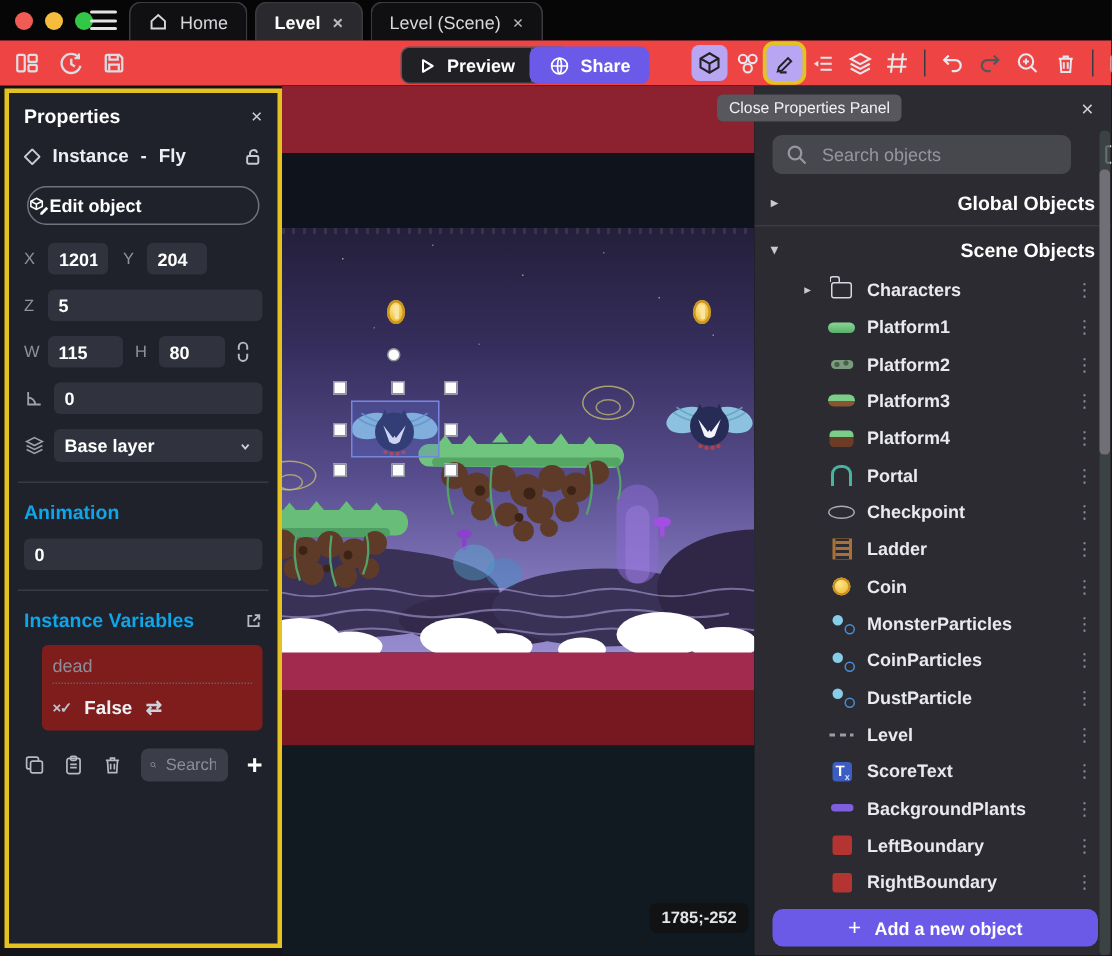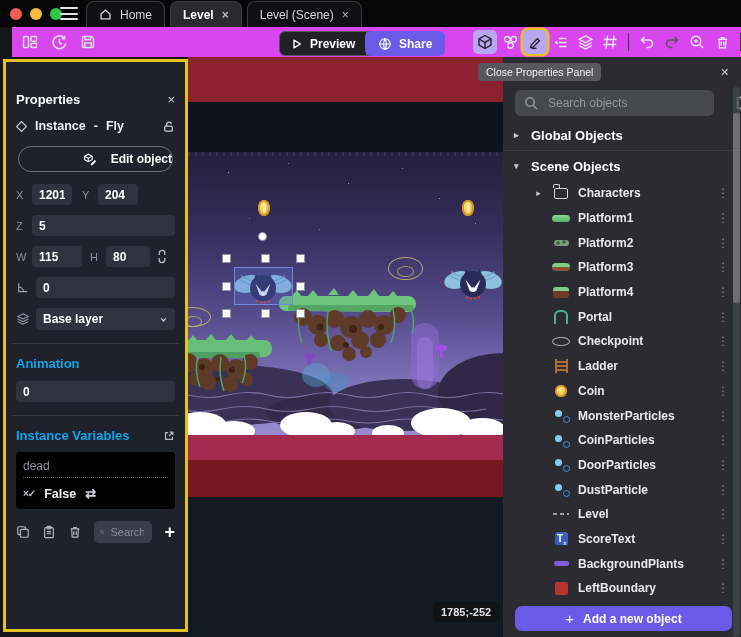--- a/index.html
+++ b/index.html
@@ -14,21 +14,21 @@
   .hamburger{position:absolute;left:60px;top:7px;width:18px;height:13px;display:flex;flex-direction:column;justify-content:space-between;cursor:pointer;}
   .hamburger i{height:2px;background:#e3e3e6;border-radius:1px;}
   .tabs{position:absolute;left:86px;bottom:0;display:flex;gap:5px;align-items:flex-end;}
   .tab{height:26px;box-sizing:border-box;display:flex;align-items:center;gap:8px;padding:0 12px;
        font-size:12px;color:#d6d7db;background:#101012;border:1px solid #3a3a41;border-bottom:none;
        border-radius:8px 8px 0 0;}
   .tab.active{background:#29292e;border-color:#3a3a41;color:#fff;font-weight:bold;}
   .tab .tclose{font-size:12px;color:#b9bac0;line-height:1;}
   .x-icon::before{content:"×";}
   
-  .toolbar{position:absolute;top:27px;left:12px;right:0;height:30px;background:#d946ef;}
+  .toolbar{position:absolute;top:27px;left:0;right:0;height:30px;background:#ef4444;}
   .tb-left{position:absolute;left:9px;top:6px;display:flex;gap:11px;align-items:center;}
   .tb-ic{width:18px;height:18px;color:#dcdde2;display:flex;align-items:center;justify-content:center;cursor:pointer;}
   .preview-group{position:absolute;left:267px;top:4px;display:flex;height:23px;border:1px solid #55565e;border-radius:6px;overflow:hidden;background:#202025;}
   .preview-main{display:flex;align-items:center;gap:7px;padding:0 11px;color:#fff;font-size:12px;font-weight:bold;cursor:pointer;}
   .preview-caret{display:flex;align-items:center;padding:0 7px;border-left:1px solid #55565e;color:#cfd0d6;cursor:pointer;}
   .share-btn{position:absolute;left:353px;top:4px;height:25px;display:flex;align-items:center;gap:7px;
              padding:0 13px;background:#6b5ae8;border-radius:6px;color:#fff;font-size:12px;font-weight:bold;cursor:pointer;}
   .tb-right{position:absolute;left:461px;top:3px;display:flex;align-items:center;gap:1px;}
   .tbtn{width:24px;height:24px;border-radius:5px;display:flex;align-items:center;justify-content:center;color:#e6e7ec;cursor:pointer;position:relative;}
   .tbtn.active{background:#b9a6f2;color:#232327;}
@@ -59,40 +59,40 @@
   .fly{position:absolute;z-index:10;}
   .sel-rect{position:absolute;left:46px;top:210px;width:59px;height:38px;z-index:11;
             background:rgba(95,116,218,.25);border:1px solid #7486de;box-sizing:border-box;}
   .handle{position:absolute;width:9px;height:9px;background:#fdfdfe;border:1px solid #8f93a0;box-sizing:border-box;z-index:12;}
   .handle.rot{border-radius:50%;}
   .coord-badge{position:absolute;left:245px;top:545px;z-index:14;background:rgba(17,17,17,.88);
                color:#e5e5e8;font-size:11px;font-weight:bold;padding:4px 8px;border-radius:5px;}
   
   .props{position:absolute;left:3px;top:59px;width:185px;height:573px;box-sizing:border-box;
          background:#20222b;border:3px solid #e4c320;padding:8px 10px;display:flex;flex-direction:column;z-index:20;}
-  .props-head{display:flex;align-items:center;justify-content:space-between;margin-top:22px;}
+  .props-head{display:flex;align-items:center;justify-content:space-between;}
   .props-title{font-size:13px;font-weight:bold;color:#fff;}
   .pclose{color:#cfd0d6;font-size:13px;cursor:pointer;}
   .inst-row{display:flex;align-items:center;gap:8px;margin-top:12px;color:#eceef4;font-size:12.5px;font-weight:bold;}
   .inst-row .grow{flex:1;}
   .pill{margin:13px 2px 2px;height:24px;border:1px solid #70727e;border-radius:13px;display:flex;
-        align-items:center;justify-content:flex-end;gap:14px;color:#fff;font-size:12px;font-weight:bold;cursor:pointer;}
+        align-items:center;justify-content:flex-start;gap:0;color:#fff;font-size:12px;font-weight:bold;cursor:pointer;}
   .frow{display:flex;align-items:center;gap:6px;margin-top:10px;}
   .flabel{width:10px;color:#8e929e;font-size:11px;flex:0 0 auto;}
   .ficon{width:14px;color:#9da1ac;flex:0 0 auto;display:flex;}
   .pinput{background:#30323d;border:none;border-radius:4px;height:21px;color:#fff;
           font-family:"Liberation Sans",sans-serif;font-weight:bold;font-size:12px;padding:0 7px;box-sizing:border-box;outline:none;}
   .w56{width:40px}.wfull{flex:1;min-width:0;}
   .layer-select{flex:1;height:22px;background:#30323d;border-radius:4px;display:flex;align-items:center;
         padding:0 7px;color:#fff;font-size:12px;font-weight:bold;cursor:pointer;}
   .layer-select .grow{flex:1;}
   .pdivider{height:1px;background:#373945;margin:13px -4px 0;}
   .sec-title{font-size:13px;font-weight:bold;color:#0ea5e9;margin-top:12px;display:flex;align-items:center;}
   .sec-title .grow{flex:1;}
-  .varbox{margin-top:9px;background:#000000;border-radius:4px;padding:7px 7px 8px;}
+  .varbox{margin-top:9px;background:#7f1d1d;border-radius:4px;padding:7px 7px 8px;margin-left:12px;}
   .varname{color:#8b8f9a;font-size:12px;padding-bottom:4px;border-bottom:1px dotted #5c606c;}
   .varval{display:flex;align-items:center;gap:9px;margin-top:8px;color:#f0f1f5;font-size:12.5px;font-weight:bold;}
   .bool-ic{color:#c0c3cc;font-size:10px;letter-spacing:-1px;}
   .swap-ic::before{content:"⇄";} .swap-ic{color:#cfd2da;font-size:13px;cursor:pointer;}
   .var-tools{display:flex;align-items:center;gap:12px;margin-top:12px;}
   .vt-ic{color:#b6b9c3;display:flex;cursor:pointer;}
   .mini-search{display:flex;align-items:center;gap:4px;background:#3b3d48;border-radius:5px;height:22px;padding:0 6px;width:60px;overflow:hidden;}
   .mini-search input{background:transparent;border:none;outline:none;color:#fff;width:34px;font-size:11px;font-family:"Liberation Sans",sans-serif;}
   .mini-search input::placeholder{color:#8b8f9a;}
   .plus-ic{margin-left:auto;color:#fff;font-size:18px;font-weight:bold;line-height:1;cursor:pointer;}
@@ -100,21 +100,21 @@
   
   .objs{position:absolute;left:503px;top:57px;width:238px;height:580px;background:#2b2b31;overflow:hidden;z-index:15;}
   .objs-head{position:relative;height:30px;}
   .objs-title{position:absolute;left:15px;top:9px;font-size:13px;font-weight:bold;color:#fff;}
   .oclose{position:absolute;right:12px;top:7px;color:#cfd0d6;font-size:14px;cursor:pointer;}
   .search-row{display:flex;align-items:center;gap:22px;margin:3px 10px 0 12px;}
   .osearch{flex:1;display:flex;align-items:center;gap:8px;background:#47474e;border-radius:6px;height:26px;padding:0 9px;}
   .osearch input{flex:1;background:transparent;border:none;outline:none;color:#e8e9ec;font-size:12px;font-family:"Liberation Sans",sans-serif;min-width:0;}
   .osearch input::placeholder{color:#96979e;}
   .folder-add{color:#d5d7dd;display:flex;cursor:pointer;}
-  .osec{height:30px;display:flex;align-items:center;gap:9px;padding:0 11px;font-weight:bold;font-size:13px;color:#fff;cursor:pointer;}
+  .osec{height:30px;display:flex;align-items:center;gap:9px;padding:0 11px;font-weight:bold;font-size:13px;color:#fff;cursor:pointer;justify-content:space-between;}
   .osec.bline{border-bottom:1px solid #3a3a41;margin-top:4px;}
   .caret{font-size:9px;color:#c8cad0;width:8px;}
   .caret-r::before{content:"▸";} .caret-d::before{content:"▾";}
   .obj-list{position:relative;margin-left:22px;}
   .obj-row{height:24.7px;display:flex;align-items:center;gap:7px;padding-left:22px;cursor:pointer;}
   .obj-row .row-caret{width:11px;font-size:9px;color:#c8cad0;text-align:center;flex:0 0 11px;margin-left:-14px;}
   .row-label{font-size:12px;font-weight:bold;color:#e9eaee;white-space:nowrap;}
   .row-menu{margin-left:auto;padding-right:12px;color:#8d919b;font-size:12px;}
   .row-menu::before{content:"⋮";}
   .oicn{width:20px;height:16px;display:flex;align-items:center;justify-content:center;flex:0 0 20px;position:relative;}
@@ -700,28 +700,20 @@
           <i></i>
         </span>
     <span class="row-label">CoinParticles</span>
     <span class="row-menu"></span>
   </div>
       <div class="obj-row">
     <span class="row-caret"></span>
     <span class="oicn oi-particles">
           <i></i>
         </span>
-    <span class="row-label">DoorParticles</span>
-    <span class="row-menu"></span>
-  </div>
-      <div class="obj-row">
-    <span class="row-caret"></span>
-    <span class="oicn oi-particles">
-          <i></i>
-        </span>
     <span class="row-label">DustParticle</span>
     <span class="row-menu"></span>
   </div>
       <div class="obj-row">
     <span class="row-caret"></span>
     <span class="oicn oi-clouds">
           <i></i>
         </span>
     <span class="row-label">Level</span>
     <span class="row-menu"></span>

